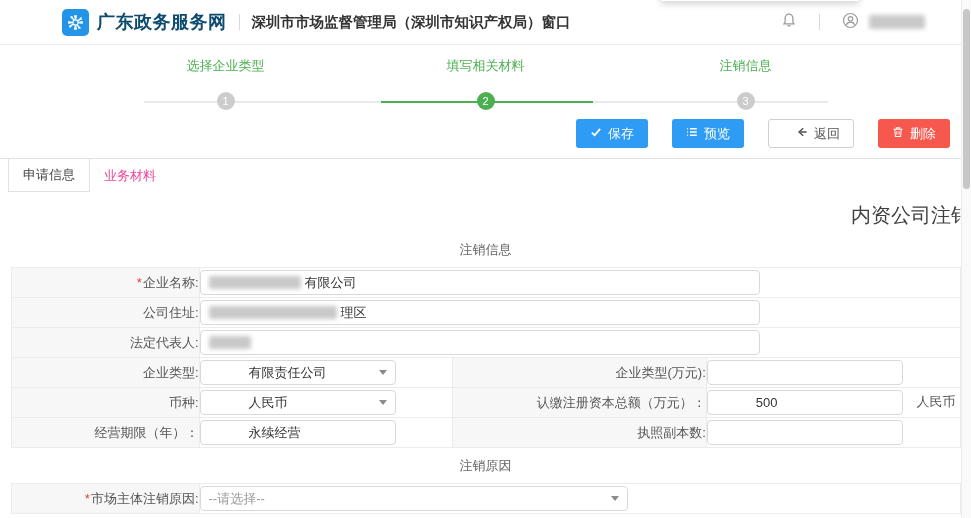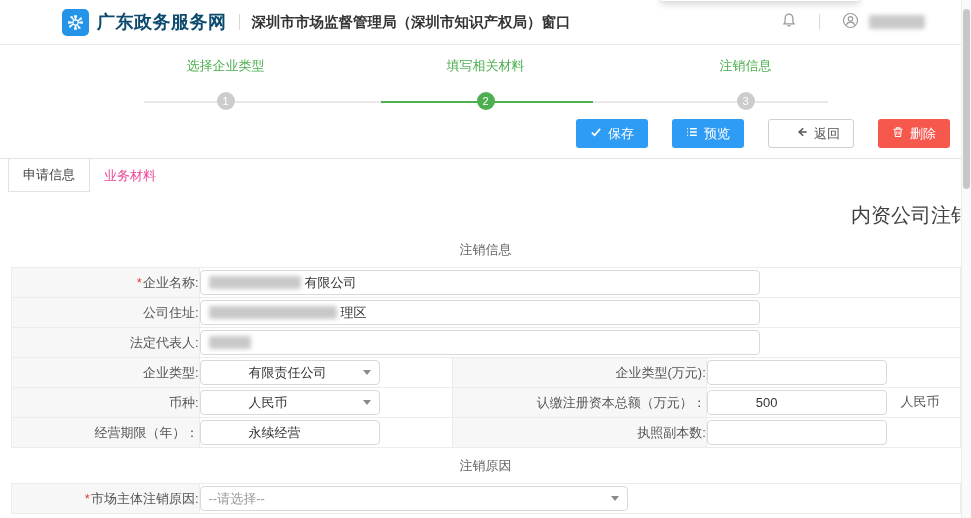--- a/index.html
+++ b/index.html
@@ -60,21 +60,21 @@
   table.form { width:950px; margin:0 auto; border-collapse:collapse; table-layout:fixed; }
   table.form td { border:1px solid #ececec; height:30px; font-size:13px; padding:0; }
   td.lab { background:#f7f7f7; text-align:right; color:#555; padding-right:12px; width:188px; }
   td.val { background:#fff; padding-left:13px; }
   .req { color:#e0403a; margin-right:1px; }
 
   .input { height:25px; border:1px solid #d9d9d9; border-radius:4px; background:#fff;
            display:inline-flex; align-items:center; padding:0 8px; font-size:13px; color:#333;
            vertical-align:middle; }
   .input.w-long { width:560px; }
-  .input.w-med  { width:180px;padding-left:48px; }
+  .input.w-med  { width:196px;padding-left:48px; }
   .input.w-wide { width:428px; }
   .select { justify-content:space-between; }
   .caret { width:0; height:0; border-left:4px solid transparent; border-right:4px solid transparent;
            border-top:5px solid #8a8a8a; margin-left:8px; }
   .placeholder { color:#9a9a9a; }
   .suffix { font-size:13px; color:#555; margin-left:10px; }
   .redact.name { width:92px; margin-right:4px; }
   .redact.addr { width:128px; margin-right:4px; }
   .redact.person { width:42px; }
 </style>

